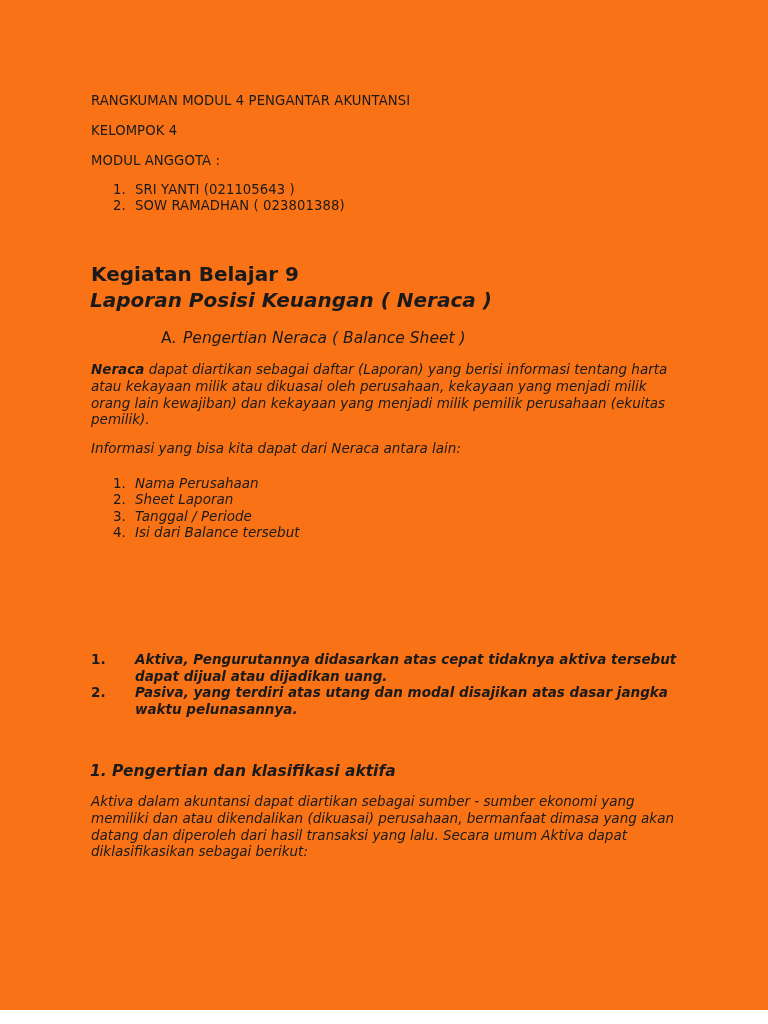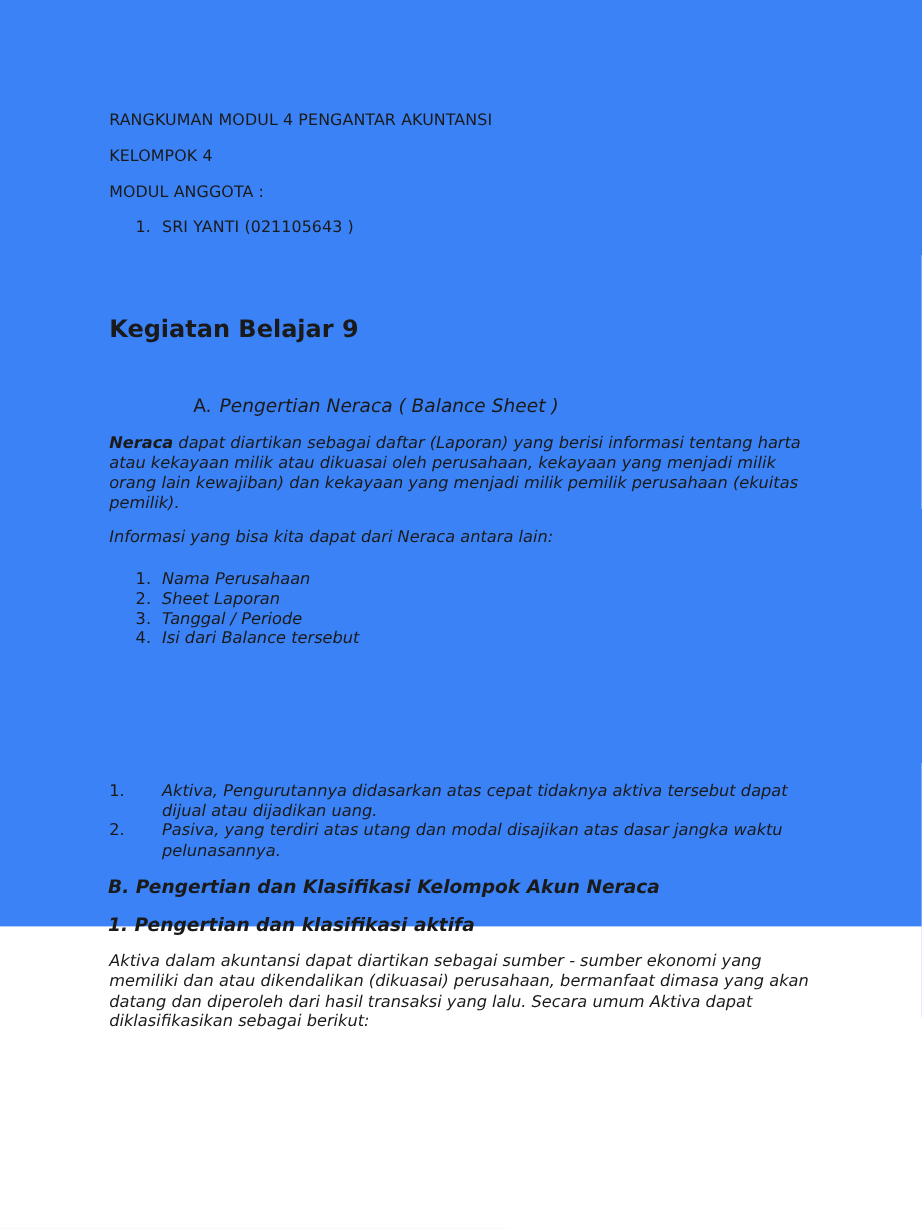--- a/index.html
+++ b/index.html
@@ -11,57 +11,62 @@
       width: 768px;
       height: 1024px;
       position: relative;
       overflow: hidden;
       font-family: "DejaVu Sans", sans-serif;
       color: #1a1a1a;
     }
     .page {
       position: absolute;
       left: 0; top: 0;
-      width: 768px; height: 772px;
-      background: #3b82f6;
+      width: 768px; height: 1010px;
+      background: #f97316;
     }
     .abs { position: absolute; white-space: nowrap; }
     .caps { font-size: 13.2px; letter-spacing: 0.1px; }
     .list-num { display: inline-block; width: 22px; }
     .h1 { font-size: 20px; font-weight: bold; }
     .h1i { font-size: 20px; font-weight: bold; font-style: italic; }
     .h2 { font-size: 15.5px; margin-left: 48px; }
     .h2b { font-size: 15.5px; font-weight: bold; font-style: italic; }
     .body-i { font-size: 13.5px; font-style: italic; line-height: 16.8px; white-space: normal; }
     .list-i { font-size: 13.5px; line-height: 16.8px; }
     .list-i .txt { font-style: italic; }
     .hanging {
       position: absolute;
       white-space: normal;
       font-size: 13.5px;
       line-height: 16.8px;
       padding-left: 22px;
       text-indent: -22px;
+      font-weight: bold;
     }
     .hanging .txt { font-style: italic; }
   </style>
 </head>
 <body>
 
 <div class="page">
 
   <div class="abs caps" style="left:91px; top:93px;">RANGKUMAN MODUL 4 PENGANTAR AKUNTANSI</div>
   <div class="abs caps" style="left:91px; top:123px;">KELOMPOK 4</div>
   <div class="abs caps" style="left:91px; top:153px;">MODUL ANGGOTA :</div>
 
   <div class="abs caps" style="left:113px; top:182px;">
     <span class="list-num">1.</span><span>SRI YANTI  (021105643 )</span>
   </div>
+  <div class="abs caps" style="left:113px; top:198px;">
+    <span class="list-num">2.</span><span>SOW RAMADHAN ( 023801388)</span>
+  </div>
 
   <div class="abs h1" style="left:91px; top:262px;">Kegiatan Belajar 9</div>
+  <div class="abs h1i" style="left:90px; top:288px;">Laporan Posisi Keuangan ( Neraca )</div>
 
   <div class="abs h2" style="left:113px; top:329px;">
     <span style="display:inline-block; width:22px;">A.</span><span style="font-style:italic;">Pengertian Neraca ( Balance Sheet )</span>
   </div>
 
   <div class="abs body-i" style="left:91px; top:440px; width:590px;">Informasi yang bisa kita dapat dari Neraca antara lain:</div>
 
   <div class="abs body-i" style="left:91px; top:361px; width:590px;">
     <b>Neraca</b><span> dapat diartikan sebagai daftar (Laporan) yang berisi informasi  tentang harta atau kekayaan milik atau dikuasai oleh perusahaan, kekayaan yang menjadi milik orang lain kewajiban) dan kekayaan yang menjadi milik pemilik perusahaan (ekuitas pemilik).</span>
   </div>
@@ -80,18 +85,17 @@
   </div>
 
 
   <div class="hanging" style="left:113px; top:651px; width:560px;">
     <span class="list-num">1.</span><span class="txt">Aktiva,  Pengurutannya didasarkan atas cepat tidaknya aktiva tersebut dapat dijual atau dijadikan uang.</span>
   </div>
   <div class="hanging" style="left:113px; top:684px; width:560px;">
     <span class="list-num">2.</span><span class="txt">Pasiva,  yang terdiri atas utang dan modal disajikan atas dasar jangka waktu pelunasannya.</span>
   </div>
 
-  <div class="abs h2b" style="left:90px; top:730px;">B. Pengertian dan Klasifikasi Kelompok Akun Neraca</div>
   <div class="abs h2b" style="left:90px; top:762px;">1. Pengertian dan klasifikasi aktifa</div>
 
   <div class="abs body-i" style="left:91px; top:793px; width:590px;">Aktiva dalam akuntansi dapat diartikan sebagai sumber - sumber ekonomi yang memiliki dan atau dikendalikan (dikuasai) perusahaan, bermanfaat dimasa yang akan datang dan diperoleh dari hasil transaksi yang lalu. Secara umum Aktiva dapat diklasifikasikan sebagai berikut:</div>
 
 </div>
 
 </body></html>

